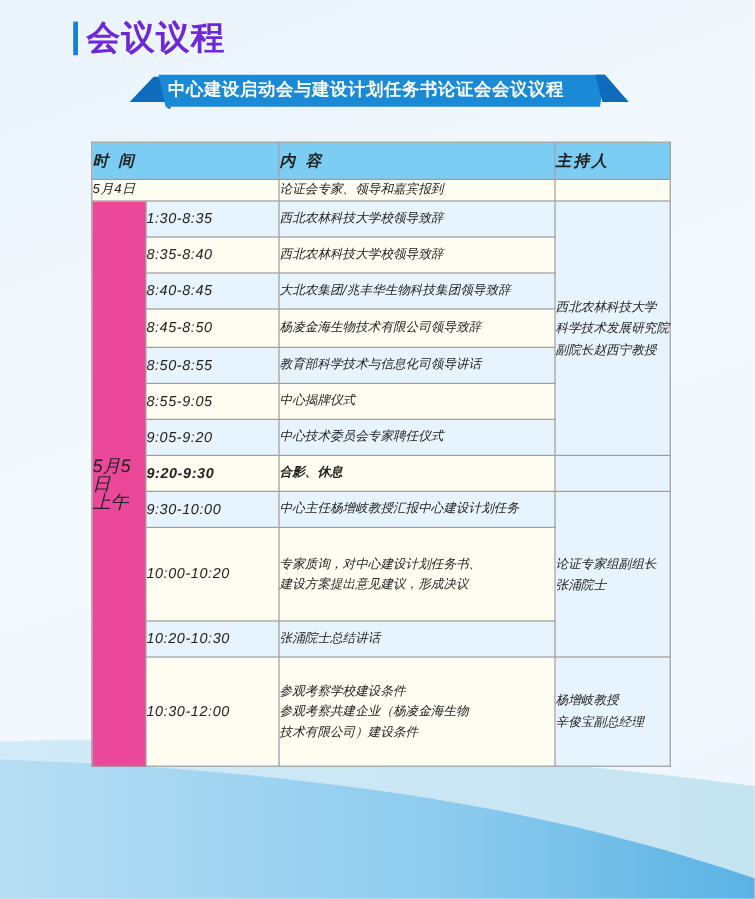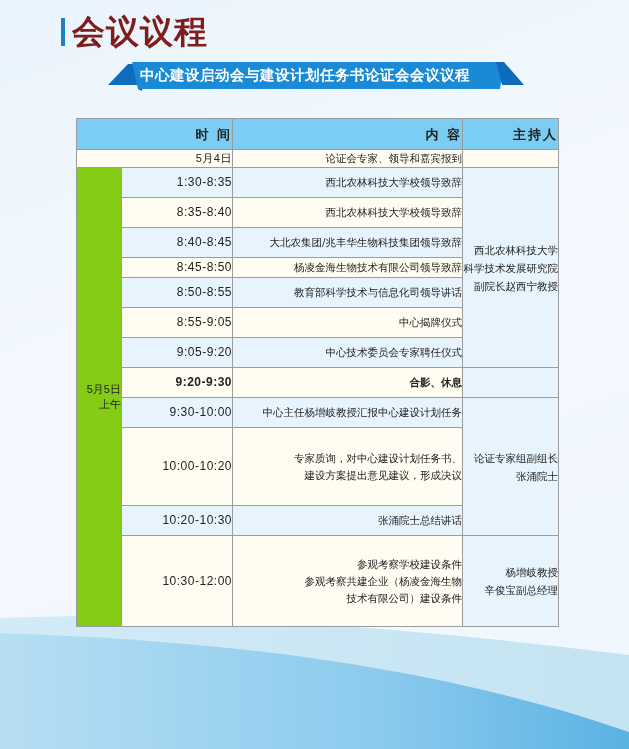--- a/index.html
+++ b/index.html
@@ -12,51 +12,51 @@
     position:absolute; left:0; top:0; width:629px; height:749px; z-index:0;
   }
   .page-title {
     position:absolute; left:61px; top:17px; height:30px;
     display:flex; align-items:center; z-index:2;
   }
   .page-title .bar {
     width:4px; height:28px; background:#1b7fd0; margin-right:7px;
   }
   .page-title .txt {
-    font-size:33px; font-weight:bold; color:#7f1d1d; letter-spacing:1px;
+    font-size:28px; font-weight:bold; color:#6d28d9; letter-spacing:1px;
     font-family: "DejaVu Sans", sans-serif;
   }
   .banner {
     position:absolute; left:108px; top:62px; width:416px; height:29px; z-index:2;
   }
   .banner svg { position:absolute; left:0; top:0; }
   .banner .btxt {
     position:absolute; left:32px; top:0; width:358px; height:27px;
     line-height:27px; color:#fff; font-size:14.5px; font-weight:bold;
     letter-spacing:0.5px;
   }
   table.agenda {
     position:absolute; left:76px; top:118px; z-index:2;
     border-collapse:collapse; table-layout:fixed;
     font-family: "DejaVu Serif", "Liberation Serif", serif;
     font-size:10.5px; color:#222;
   }
   table.agenda td, table.agenda th {
-    border:1.5px solid #9c9c9c; text-align:right; vertical-align:middle;
-    padding:0; line-height:17px;
+    border:1.5px solid #9c9c9c; text-align:left; vertical-align:middle;
+    padding:0; line-height:17px;font-style:italic;
   }
   table.agenda th {
     background:#7ccdf3; height:30px; font-family:"DejaVu Sans", sans-serif;
     font-size:13px; font-weight:bold; color:#222; letter-spacing:2px;
   }
   .cream { background:#fffdf1; }
   .blue { background:#e8f4fd; }
   .time { font-family:"Liberation Sans", sans-serif; font-size:12px; letter-spacing:0.5px; }
   .bold { font-weight:bold; }
-  .daycell { background:#84cc16; font-family:"Liberation Sans", sans-serif; font-size:11px; line-height:15px !important; }
+  .daycell { background:#ec4899; font-family:"Liberation Sans", sans-serif; font-size:15px; line-height:15px !important; }
   .host { line-height:18px !important; font-size:10.5px;margin-left:26px; }
 </style>
 </head>
 <body>
 
 <svg class="wave" width="629" height="749" viewBox="0 0 629 749">
   <defs>
     <linearGradient id="wg" x1="0" y1="0" x2="1" y2="0">
       <stop offset="0" stop-color="#b7def4"></stop>
       <stop offset="0.6" stop-color="#8ccbee"></stop>
@@ -119,21 +119,21 @@
     </td>
   </tr>
   <tr class="cream" style="height:30px">
     <td class="time">8:35-8:40</td>
     <td>西北农林科技大学校领导致辞</td>
   </tr>
   <tr class="blue" style="height:30px">
     <td class="time">8:40-8:45</td>
     <td>大北农集团/兆丰华生物科技集团领导致辞</td>
   </tr>
-  <tr class="cream" style="height:20px">
+  <tr class="cream" style="height:32px">
     <td class="time">8:45-8:50</td>
     <td>杨凌金海生物技术有限公司领导致辞</td>
   </tr>
   <tr class="blue" style="height:30px">
     <td class="time">8:50-8:55</td>
     <td>教育部科学技术与信息化司领导讲话</td>
   </tr>
   <tr class="cream" style="height:30px">
     <td class="time">8:55-9:05</td>
     <td>中心揭牌仪式</td>

